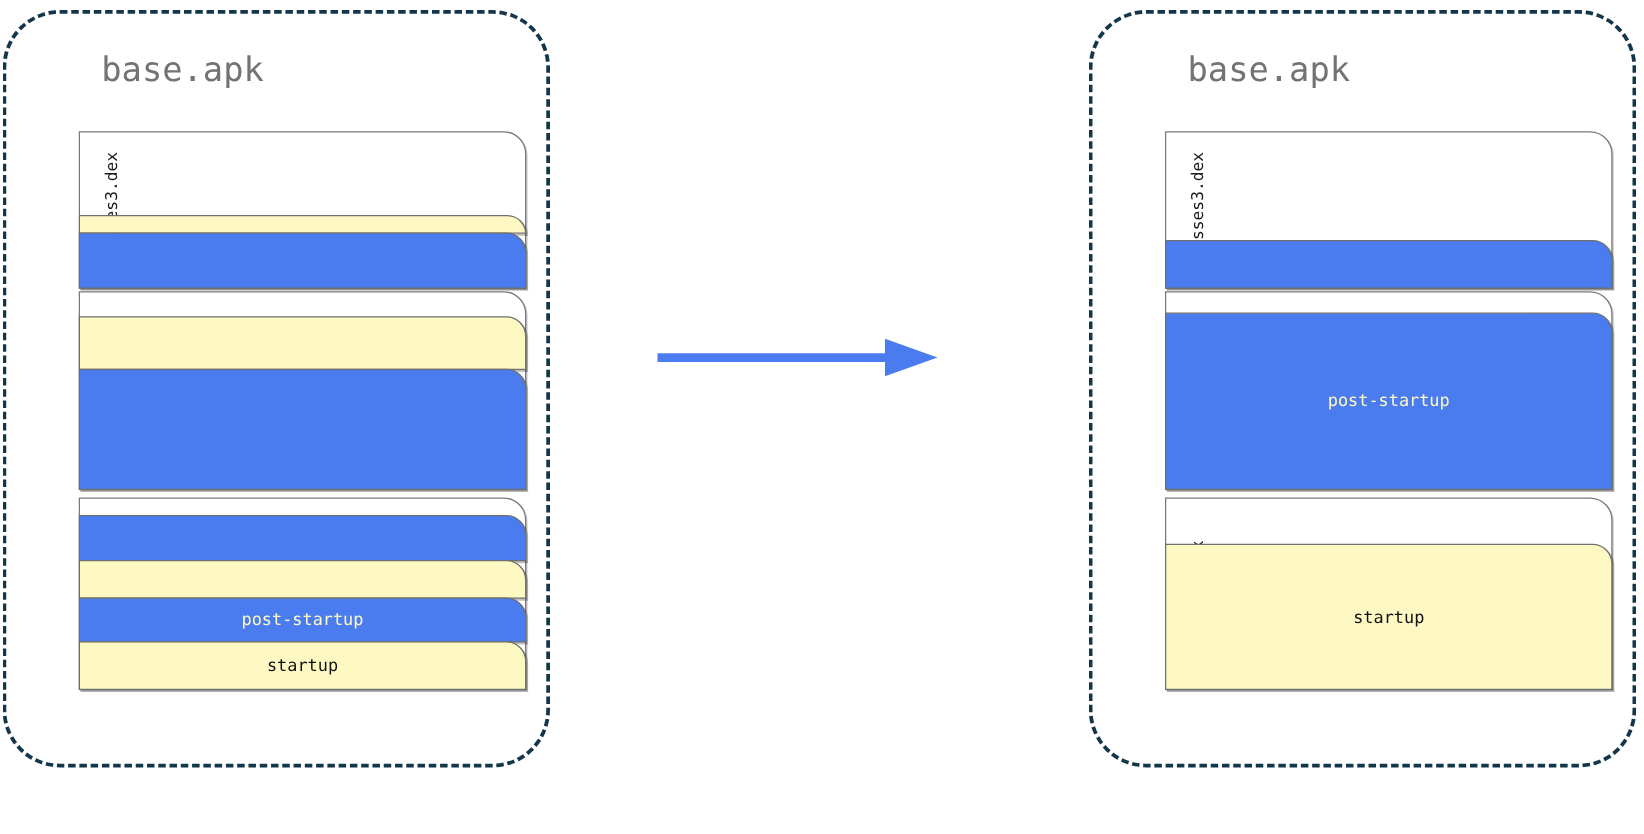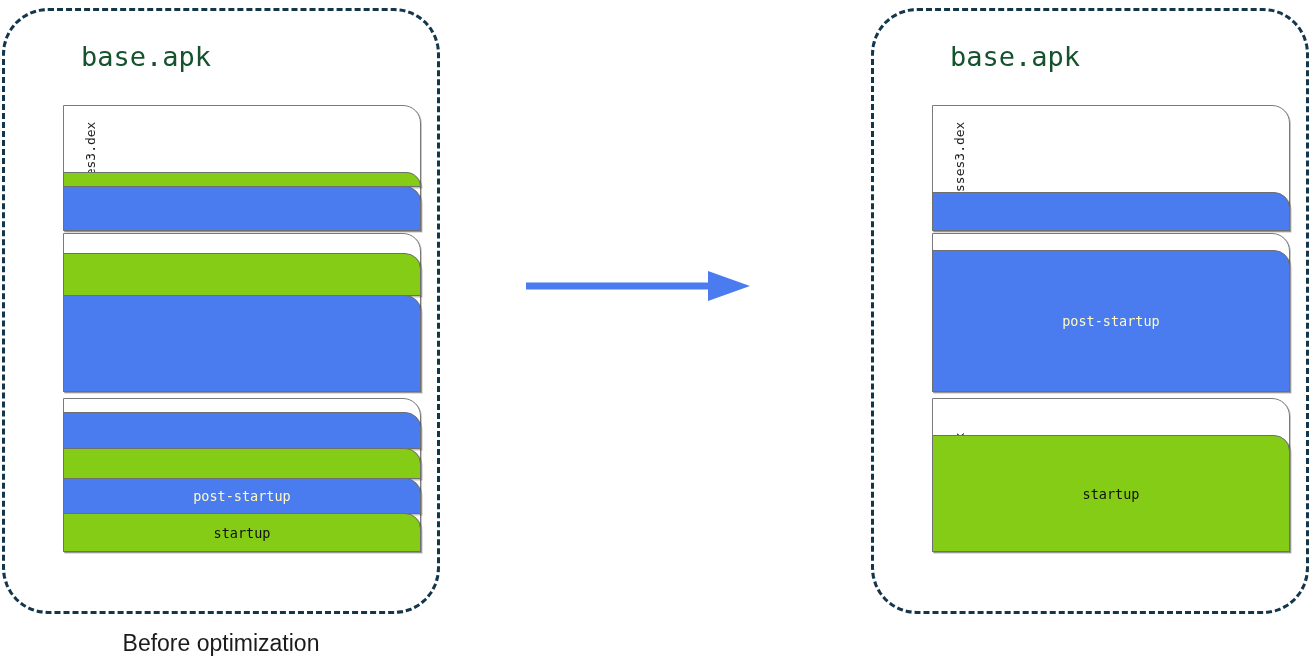--- a/index.html
+++ b/index.html
@@ -35,21 +35,21 @@
 
   .apk-title {
     position: absolute;
     top: 30px;
     left: 0;
     width: 100%;
     text-align: center;
     font-family: "DejaVu Sans Mono", "Liberation Mono", monospace;
     font-size: 27px;
     letter-spacing: 0px;
-    color: #14532d;
+    color: #737373;
     white-space: nowrap;
   }
   .apk-panel.left .apk-title  { text-align: left; padding-left: 76px; }
   .apk-panel.right .apk-title { text-align: left; padding-left: 76px; }
 
   
   .dex-block {
     position: absolute;
     box-sizing: border-box;
   }
@@ -94,21 +94,21 @@
     border-top-right-radius: 16px;
     border-bottom-right-radius: 0;
     display: flex;
     align-items: center;
     justify-content: center;
     font-family: "DejaVu Sans Mono", "Liberation Mono", monospace;
     font-size: 13.5px;
     box-shadow: 1.5px 1.5px 0 rgba(0,0,0,0.25);
   }
   .seg.blue  { background: #4a7cf0; color: #fef9c3; }
-  .seg.green { background: #84cc16; color: #111111; }
+  .seg.green { background: #fef9c3; color: #111111; }
 
   
   .arrow-wrap {
     position: absolute;
     left: 520px;
     top: 262px;
     width: 240px;
     height: 48px;
   }
 
@@ -211,15 +211,14 @@
   <div class="dex-block" style="left:932px; top:398px; width:358px; height:154px;">
     <div class="dex-outline"></div>
     <div class="dex-label">
       <span>classes.dex</span>
     </div>
     <div class="seg green" style="top:37px; height:117px;">
       <span>startup</span>
     </div>
   </div>
 
-  <div class="caption left">Before optimization</div>
 
 </div>
 
 </body></html>

